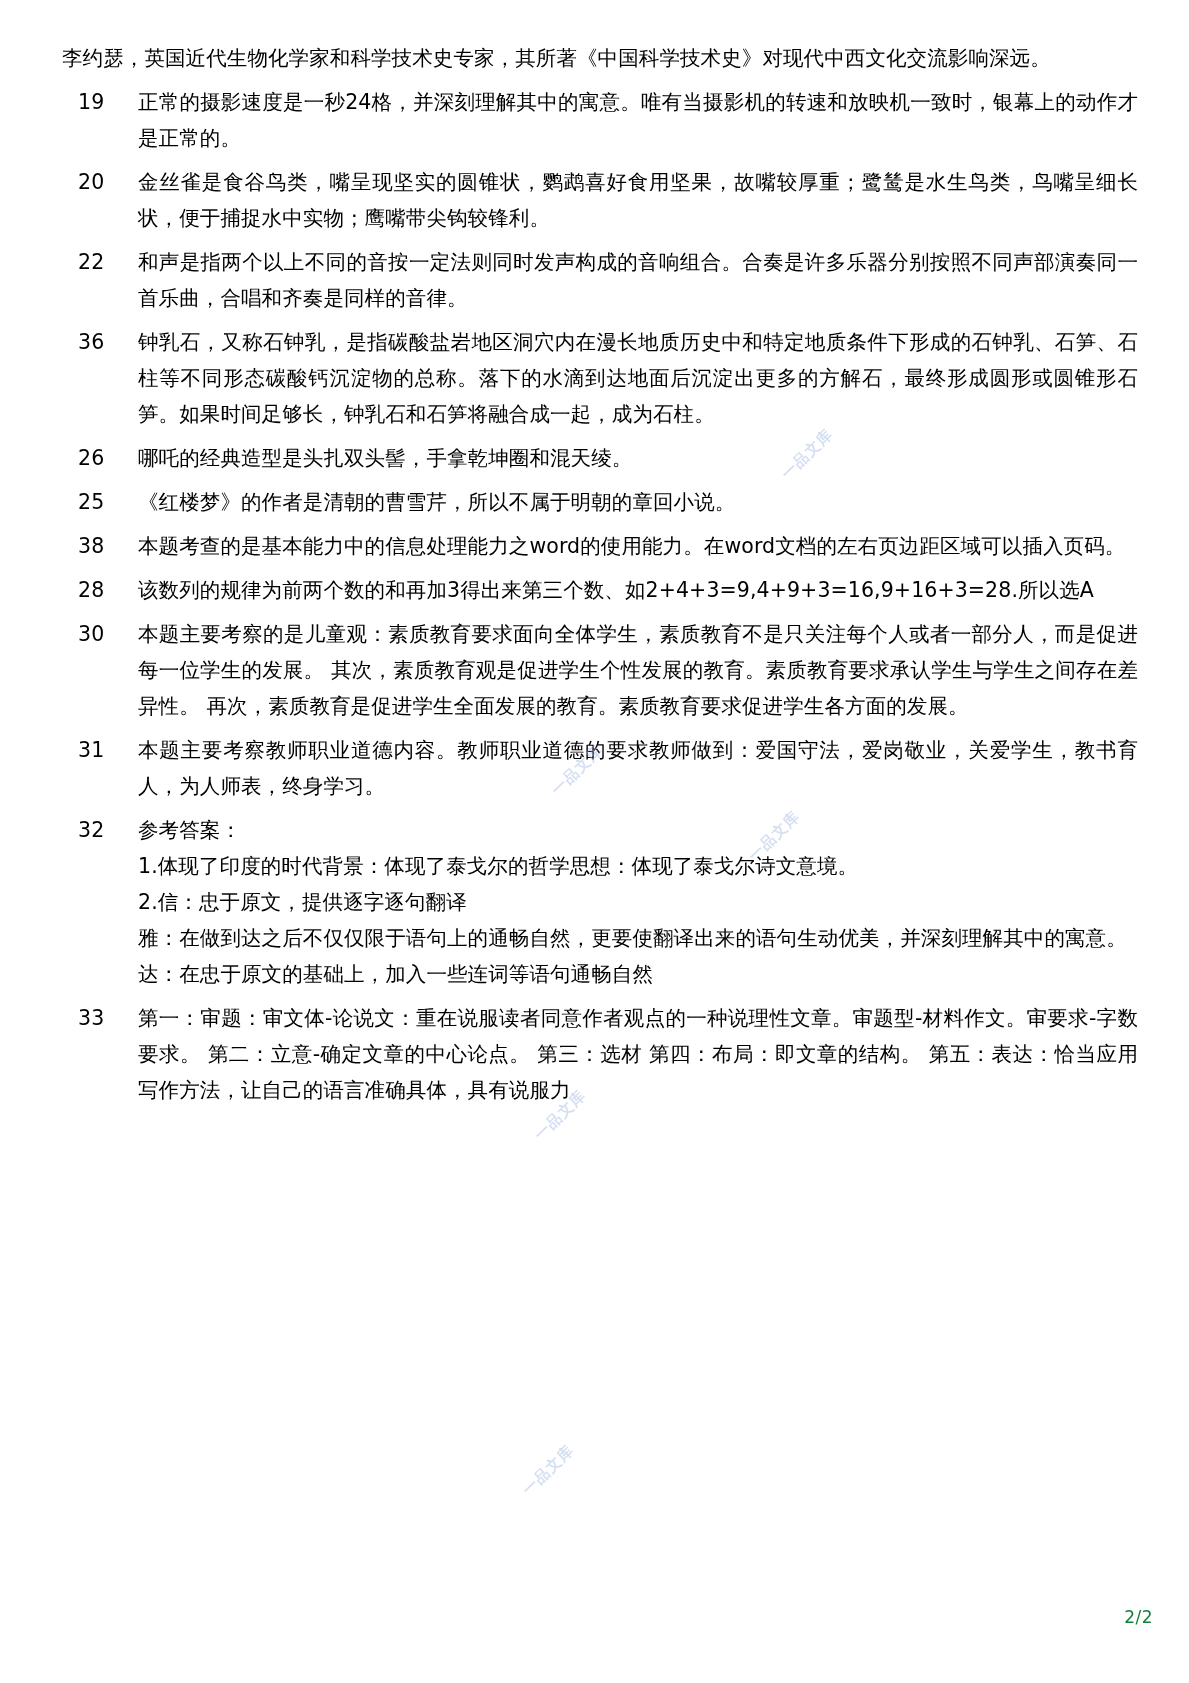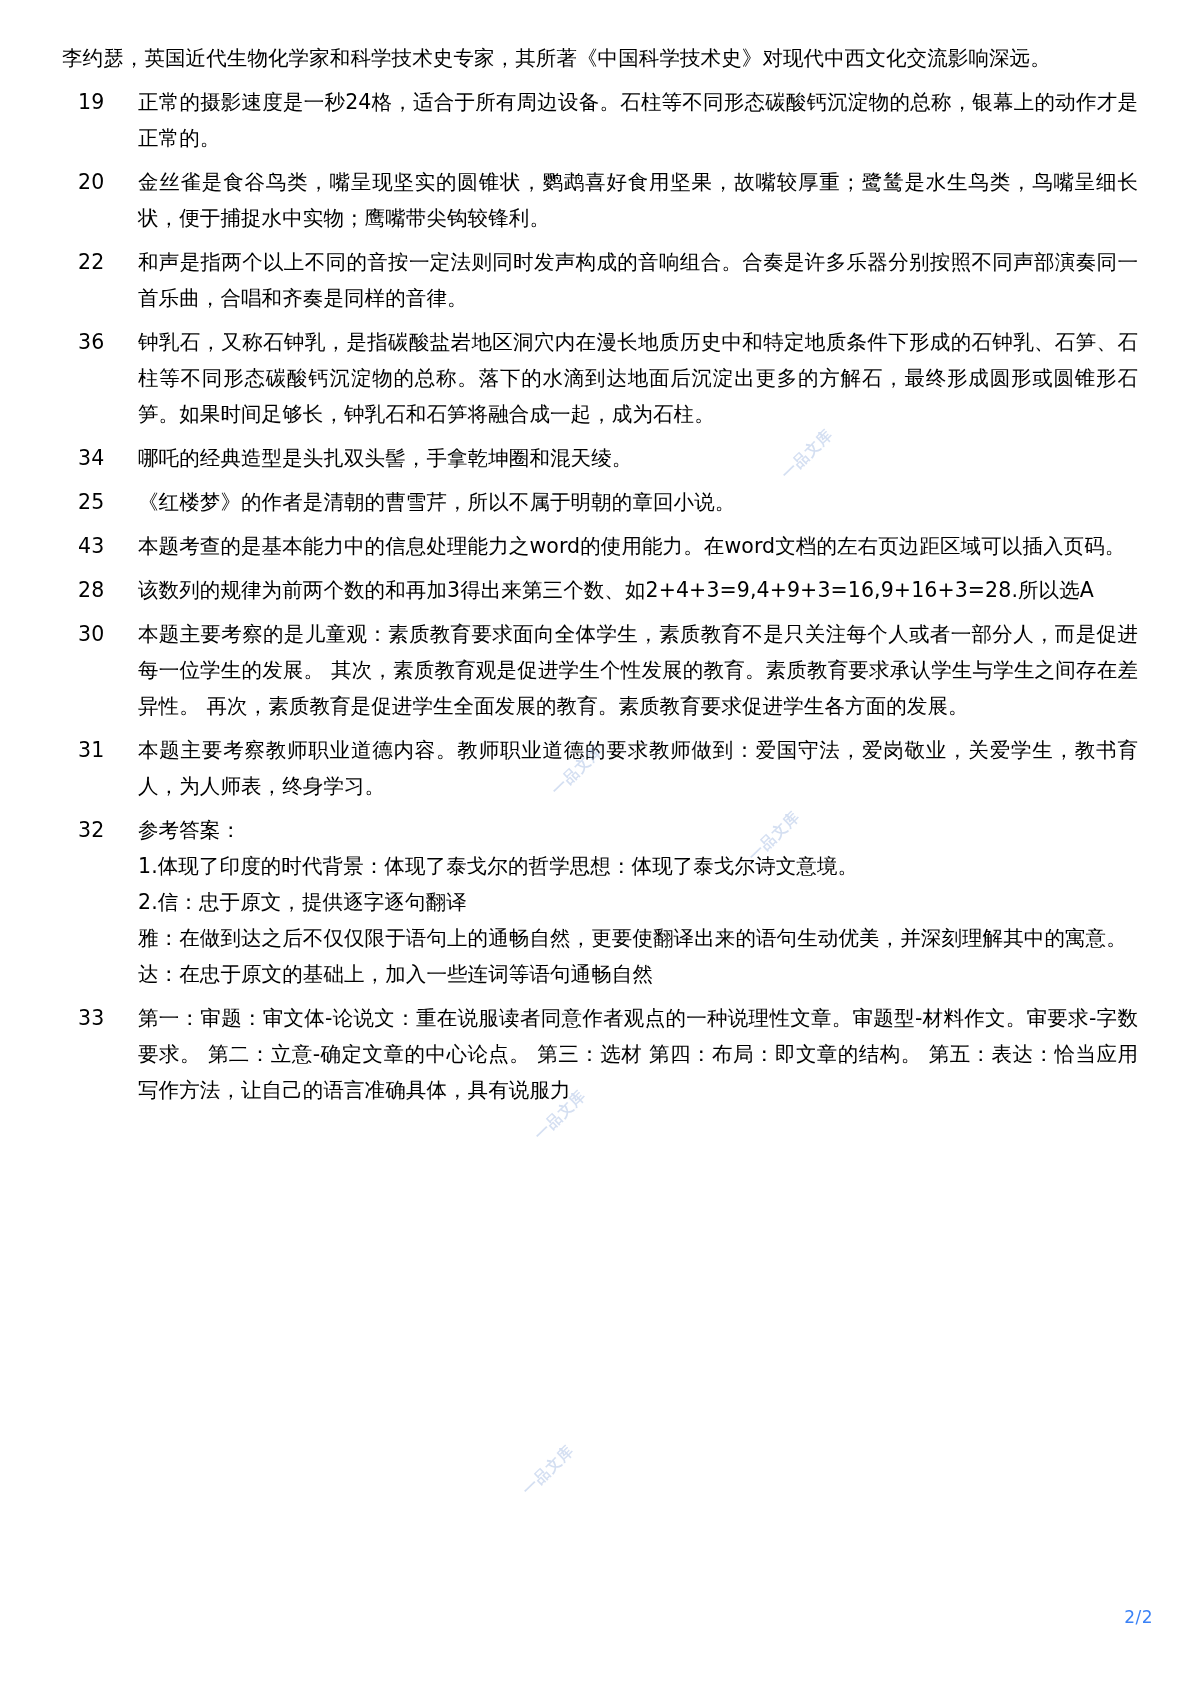--- a/index.html
+++ b/index.html
@@ -87,38 +87,38 @@
   .wm-a { left: 545px; top: 760px; transform: rotate(-44deg); }
   .wm-b { left: 775px; top: 444px; transform: rotate(-44deg); }
   .wm-c { left: 742px; top: 826px; transform: rotate(-44deg); }
   .wm-d { left: 528px; top: 1105px; transform: rotate(-44deg); }
   .wm-e { left: 516px; top: 1460px; transform: rotate(-44deg); }
   .page-footer {
     position: absolute;
     right: 36px;
     bottom: 37px;
     font-size: 17px;
-    color: #3b82f6;
+    color: #15803d;
     letter-spacing: 0.5px;
   }
 </style>
 </head>
 <body>
 
 <div class="page">
 
   <div class="content">
 
     <p class="intro">李约瑟，英国近代生物化学家和科学技术史专家，其所著《中国科学技术史》对现代中西文化交流影响深远。</p>
 
     <div id="items-container">
         <div class="item">
           <span class="item-num">19</span>
           <div class="item-body">
-            <span class="sub-line">正常的摄影速度是一秒24格，适合于所有周边设备。石柱等不同形态碳酸钙沉淀物的总称，银幕上的动作才是正常的。</span>
+            <span class="sub-line">正常的摄影速度是一秒24格，并深刻理解其中的寓意。唯有当摄影机的转速和放映机一致时，银幕上的动作才是正常的。</span>
           </div>
         </div>
         <div class="item">
           <span class="item-num">20</span>
           <div class="item-body">
             <span class="sub-line">金丝雀是食谷鸟类，嘴呈现坚实的圆锥状，鹦鹉喜好食用坚果，故嘴较厚重；鹭鸶是水生鸟类，鸟嘴呈细长状，便于捕捉水中实物；鹰嘴带尖钩较锋利。</span>
           </div>
         </div>
         <div class="item">
           <span class="item-num">22</span>
@@ -126,33 +126,33 @@
             <span class="sub-line">和声是指两个以上不同的音按一定法则同时发声构成的音响组合。合奏是许多乐器分别按照不同声部演奏同一首乐曲，合唱和齐奏是同样的音律。</span>
           </div>
         </div>
         <div class="item">
           <span class="item-num">36</span>
           <div class="item-body">
             <span class="sub-line">钟乳石，又称石钟乳，是指碳酸盐岩地区洞穴内在漫长地质历史中和特定地质条件下形成的石钟乳、石笋、石柱等不同形态碳酸钙沉淀物的总称。落下的水滴到达地面后沉淀出更多的方解石，最终形成圆形或圆锥形石笋。如果时间足够长，钟乳石和石笋将融合成一起，成为石柱。</span>
           </div>
         </div>
         <div class="item">
-          <span class="item-num">34</span>
+          <span class="item-num">26</span>
           <div class="item-body">
             <span class="sub-line">哪吒的经典造型是头扎双头髻，手拿乾坤圈和混天绫。</span>
           </div>
         </div>
         <div class="item">
           <span class="item-num">25</span>
           <div class="item-body">
             <span class="sub-line">《红楼梦》的作者是清朝的曹雪芹，所以不属于明朝的章回小说。</span>
           </div>
         </div>
         <div class="item">
-          <span class="item-num">43</span>
+          <span class="item-num">38</span>
           <div class="item-body">
             <span class="sub-line">本题考查的是基本能力中的信息处理能力之word的使用能力。在word文档的左右页边距区域可以插入页码。</span>
           </div>
         </div>
         <div class="item">
           <span class="item-num">28</span>
           <div class="item-body">
             <span class="sub-line">该数列的规律为前两个数的和再加3得出来第三个数、如2+4+3=9,4+9+3=16,9+16+3=28.所以选A</span>
           </div>
         </div>

